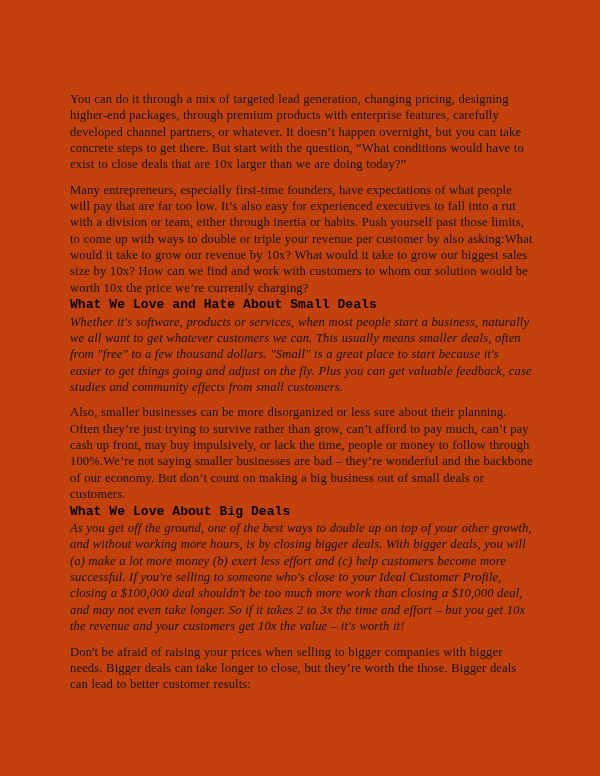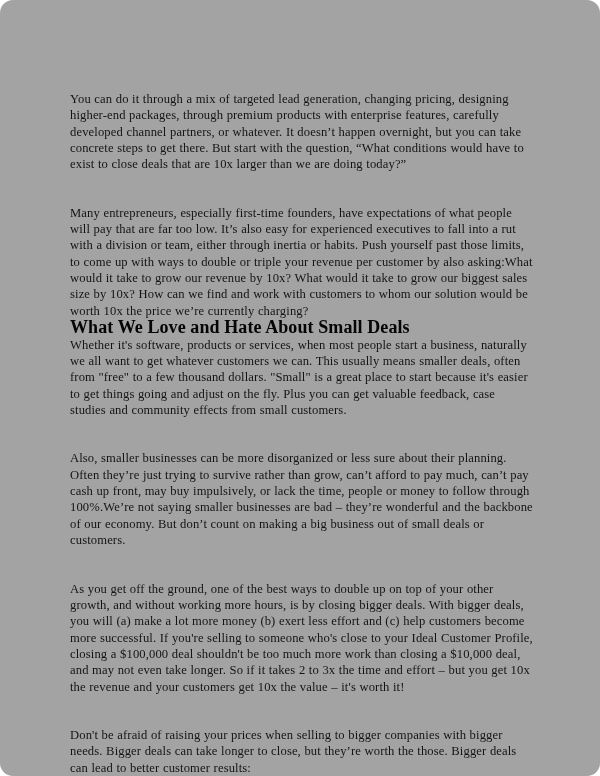--- a/index.html
+++ b/index.html
@@ -13,74 +13,76 @@
     height: 776px;
     overflow: hidden;
     font-family: "Liberation Serif", "DejaVu Serif", serif;
     color: #1a1a1a;
     -webkit-font-smoothing: antialiased;
   }
   .page {
     position: relative;
     width: 600px;
     height: 776px;
-    background: #a3a3a3;
+    background: #c2410c;
     box-sizing: border-box;
-    border-radius: 13px;
   }
   .content {
     position: absolute;
     left: 70px;
     top: 91px;
     width: 463px;
   }
   p.para {
     margin: 0 0 0 0;
     font-size: 12.6px;
     line-height: 16.35px;
     text-align: left;
     color: #141414;
     letter-spacing: 0.01em;
     word-spacing: 0.02em;
   }
   p.para + p.para {
-    margin-top: 32px;
+    margin-top: 9px;
   }
   h2.heading {
     margin: 0;
     padding: 0;
-    font-size: 18px;
+    font-size: 13px;
     line-height: 17.6px;
     font-weight: bold;
     color: #050505;
     letter-spacing: 0.005em;
+    font-family: Liberation Mono, monospace;
   }
   .sec-gap {
     margin-top: 19px;
   }
   .after-heading {
     margin-top: 1px;
+    font-style: italic;
   }
 </style>
 </head>
 <body>
 
 <div class="page">
   <div class="content">
 
     <p class="para">You can do it through a mix of targeted lead generation, changing pricing, designing higher-end packages, through premium products with enterprise features, carefully developed channel partners, or whatever. It doesn’t happen overnight, but you can take concrete steps to get there. But start with the question, “What conditions would have to exist to close deals that are 10x larger than we are doing today?”</p>
 
     <p class="para">Many entrepreneurs, especially first-time founders, have expectations of what people will pay that are far too low. It’s also easy for experienced executives to fall into a rut with a division or team, either through inertia or habits. Push yourself past those limits, to come up with ways to double or triple your revenue per customer by also asking:What would it take to grow our revenue by 10x? What would it take to grow our biggest sales size by 10x? How can we find and work with customers to whom our solution would be worth 10x the price we’re currently charging?</p>
 
     <h2 class="heading sec-gap">What We Love and Hate About Small Deals</h2>
 
     <p class="para after-heading">Whether it's software, products or services, when most people start a business, naturally we all want to get whatever customers we can. This usually means smaller deals, often from "free" to a few thousand dollars.  "Small" is a great place to start because it's easier to get things going and adjust on the fly. Plus you can get valuable feedback, case studies and community effects from small customers.</p>
 
     <p class="para">Also, smaller businesses can be more disorganized or less sure about their planning. Often they’re just trying to survive rather than grow, can’t afford to pay much, can’t pay cash up front, may buy impulsively, or lack the time, people or money to follow through 100%.We’re not saying smaller businesses are bad – they’re wonderful and the backbone of our economy. But don’t count on making a big business out of small deals or customers.</p>
 
+    <h2 class="heading sec-gap">What We Love About Big Deals</h2>
 
     <p class="para after-heading">As you get off the ground, one of the best ways to double up on top of your other growth, and without working more hours, is by closing bigger deals. With bigger deals, you will (a) make a lot more money (b) exert less effort and (c) help customers become more successful. If you're selling to someone who's close to your Ideal Customer Profile, closing a $100,000 deal shouldn't be too much more work than closing a $10,000 deal, and may not even take longer.  So if it takes 2 to 3x the time and effort – but you get 10x the revenue and your customers get 10x the value – it's worth it!</p>
 
     <p class="para">Don't be afraid of raising your prices when selling to bigger companies with bigger needs. Bigger deals can take longer to close, but they’re worth the those. Bigger deals can lead to better customer results:</p>
 
 
   </div>
 </div>
 
 </body></html>

